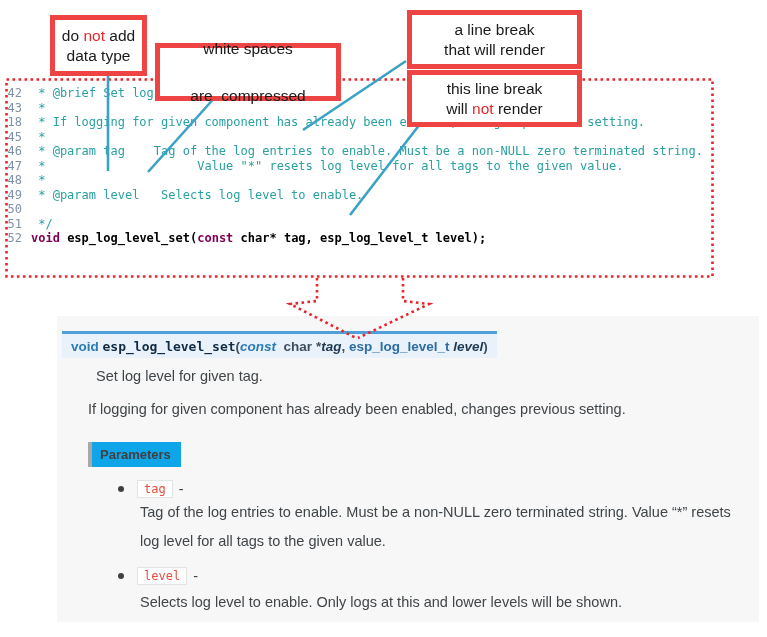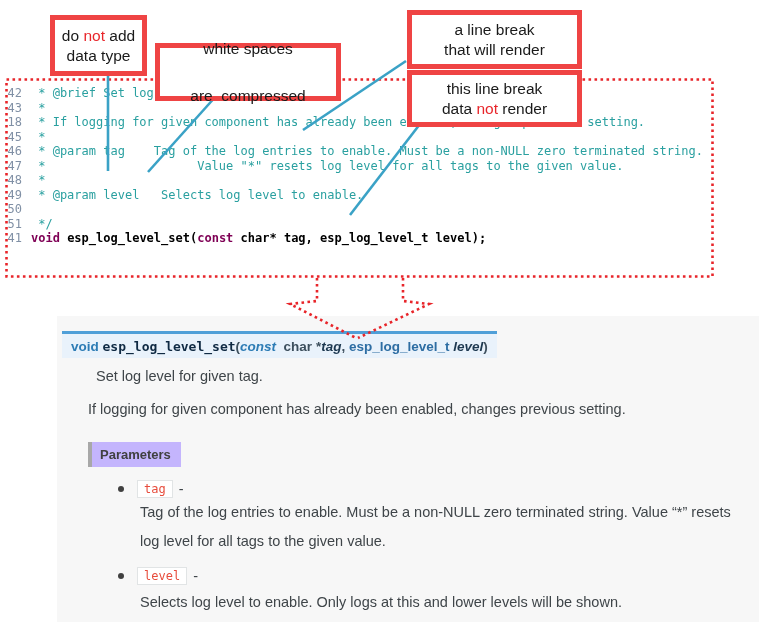--- a/index.html
+++ b/index.html
@@ -41,21 +41,21 @@
   .sig-ret{color:#2d7cb5;font-weight:bold;}
   .sig-name{font-family:"DejaVu Sans Mono",monospace;font-size:13px;font-weight:bold;color:#102a43;}
   .sig-punct{color:#3d4f5d;font-weight:bold;}
   .sig-kw{color:#2d7cb5;font-weight:bold;font-style:italic;}
   .sig-type{color:#3d4f5d;font-weight:bold;}
   .sig-type2{color:#2d6da3;font-weight:bold;}
   .sig-param{color:#1d3850;font-weight:bold;font-style:italic;}
   .doc-p{position:absolute;left:31px;font-size:14.5px;color:#3f4549;}
   #doc-brief{top:52px;margin-left:8px;}
   #doc-desc{top:85px;}
-  .params-label{position:absolute;left:31px;top:126px;background:#c4b5fd;
+  .params-label{position:absolute;left:31px;top:126px;background:#0ea5e9;
     border-left:4px solid #a8a8a8;font-size:13px;font-weight:bold;color:#404040;
     padding:5px 10px 5px 8px;}
   .bullet-row{position:absolute;display:flex;align-items:center;}
   #bullet-row-1{left:61px;top:164px;}
   #bullet-row-2{left:61px;top:251px;}
   .bullet{width:6px;height:6px;border-radius:50%;background:#404040;margin-right:13px;}
   .pbadge{font-family:"DejaVu Sans Mono",monospace;font-size:12px;color:#e74c3c;
     background:#ffffff;border:1px solid #e1e4e5;padding:1px 6px;}
   .pdash{margin-left:6px;font-size:14.5px;color:#3f4549;}
   .ptext{position:absolute;left:83px;font-size:14.5px;line-height:29px;color:#3f4549;width:600px;}
@@ -109,21 +109,21 @@
   <div class="code-line">
       <span class="num">50</span>
       <span class="fold"></span>
     </div>
   <div class="code-line">
       <span class="num">51</span>
       <span class="fold"></span>
       <span class="ct"> */</span>
     </div>
   <div class="code-line">
-      <span class="num">41</span>
+      <span class="num">52</span>
       <span class="fold"></span>
       <span class="kw">void</span>
       <span class="plain"> </span>
       <span class="plain">esp_log_level_set</span>
       <span class="plain">(</span>
       <span class="kw">const</span>
       <span class="plain"> char* tag, esp_log_level_t level);</span>
     </div>
 </div>
 
@@ -146,21 +146,21 @@
 <div class="callout" id="box2">
   <div><span>white spaces</span></div>
   <div><span>are  compressed</span></div>
 </div>
 <div class="callout" id="box3">
   <div><span>a line break</span></div>
   <div><span>that will render</span></div>
 </div>
 <div class="callout" id="box4">
   <div><span>this line break</span></div>
-  <div><span>data </span><span class="red">not</span><span> render</span></div>
+  <div><span>will </span><span class="red">not</span><span> render</span></div>
 </div>
 
 <div class="doc-panel">
   <div class="sig-bar">
     <span class="sig-ret">void</span>
       <span> </span>
       <span class="sig-name">esp_log_level_set</span>
       <span class="sig-punct">(</span>
       <span class="sig-kw">const</span>
       <span class="sig-type">  char *</span>

